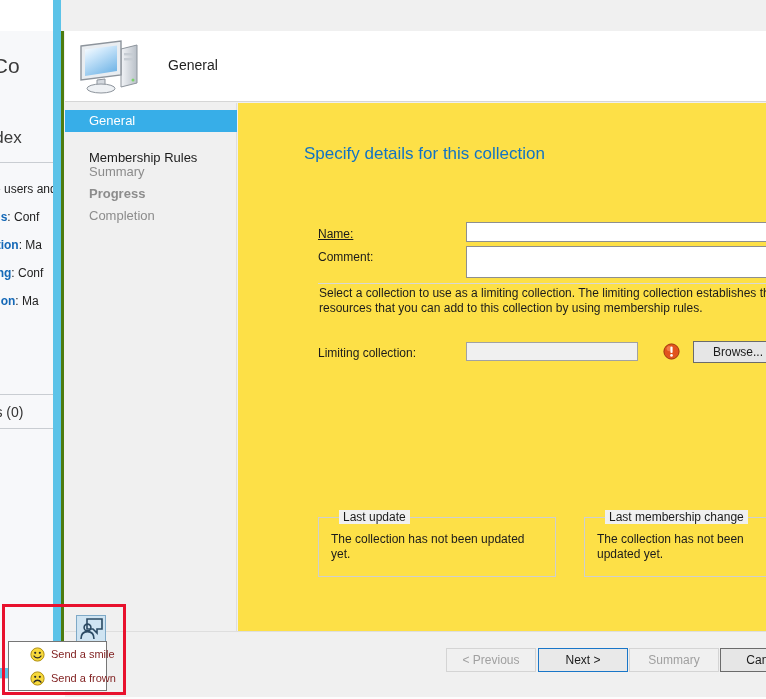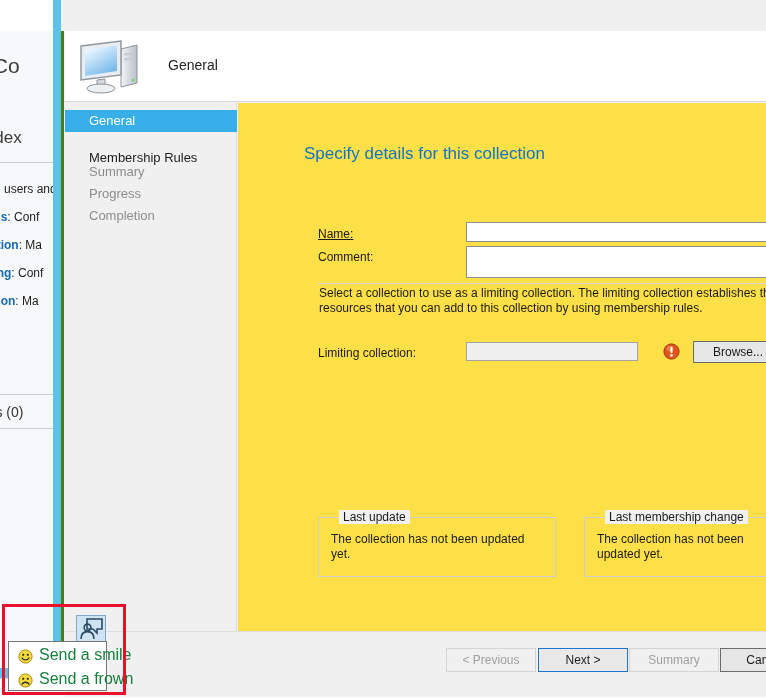--- a/index.html
+++ b/index.html
@@ -143,22 +143,22 @@
   }
   .fb-iconbtn{
     position:absolute;left:76px;top:615px;width:30px;height:27px;
     background:#cfe4f2;border:1px solid #7ea9c7;box-sizing:border-box;cursor:pointer;
   }
   .fb-menu{
     position:absolute;left:8px;top:641px;width:99px;height:50px;
     background:#ffffff;border:1px solid #767676;box-sizing:border-box;
   }
   .fb-item{
-    position:absolute;left:4px;width:97px;height:23px;line-height:23px;
-    padding-left:26px;box-sizing:border-box;font-size:16px;color:#15803d;cursor:pointer;white-space:nowrap;
+    position:absolute;left:16px;width:97px;height:23px;line-height:23px;
+    padding-left:26px;box-sizing:border-box;font-size:11px;color:#7f1d1d;cursor:pointer;white-space:nowrap;
   }
   .fb-face{position:absolute;left:5px;top:4px;width:15px;height:15px;}
 </style>
 </head>
 <body>
 
 <div id="backdrop">
   <div class="bg-leftpane">
     <div class="bg-topstrip"></div>
     <div class="bg-title">and Co</div>
@@ -223,21 +223,21 @@
           <ellipse cx="24" cy="49.5" rx="14" ry="4.5" fill="#eef1f4" stroke="#8d949c" stroke-width="1"></ellipse>
         </svg>
       </div>
       <div class="hdr-label">General</div>
     </div>
 
     <div class="nav">
       <div class="nav-item selected" style="top:7px;">General</div>
       <div class="nav-item visited" style="top:32px;margin-top:12px;">Membership Rules</div>
       <div class="nav-item" style="top:58px;">Summary</div>
-      <div class="nav-item" style="top:80px;">Progress</div>
+      <div class="nav-item" style="top:80px;font-weight:bold;">Progress</div>
       <div class="nav-item" style="top:102px;">Completion</div>
     </div>
 
     <div class="content">
 
       <div class="content-title">Specify details for this collection</div>
 
       <div class="frm-label" style="left:80px;top:124px;text-decoration:underline;">Name:</div>
       <input class="txtbox" style="left: 228px; top: 119px; width: 320px; height: 20px;" type="text" value="">
 

